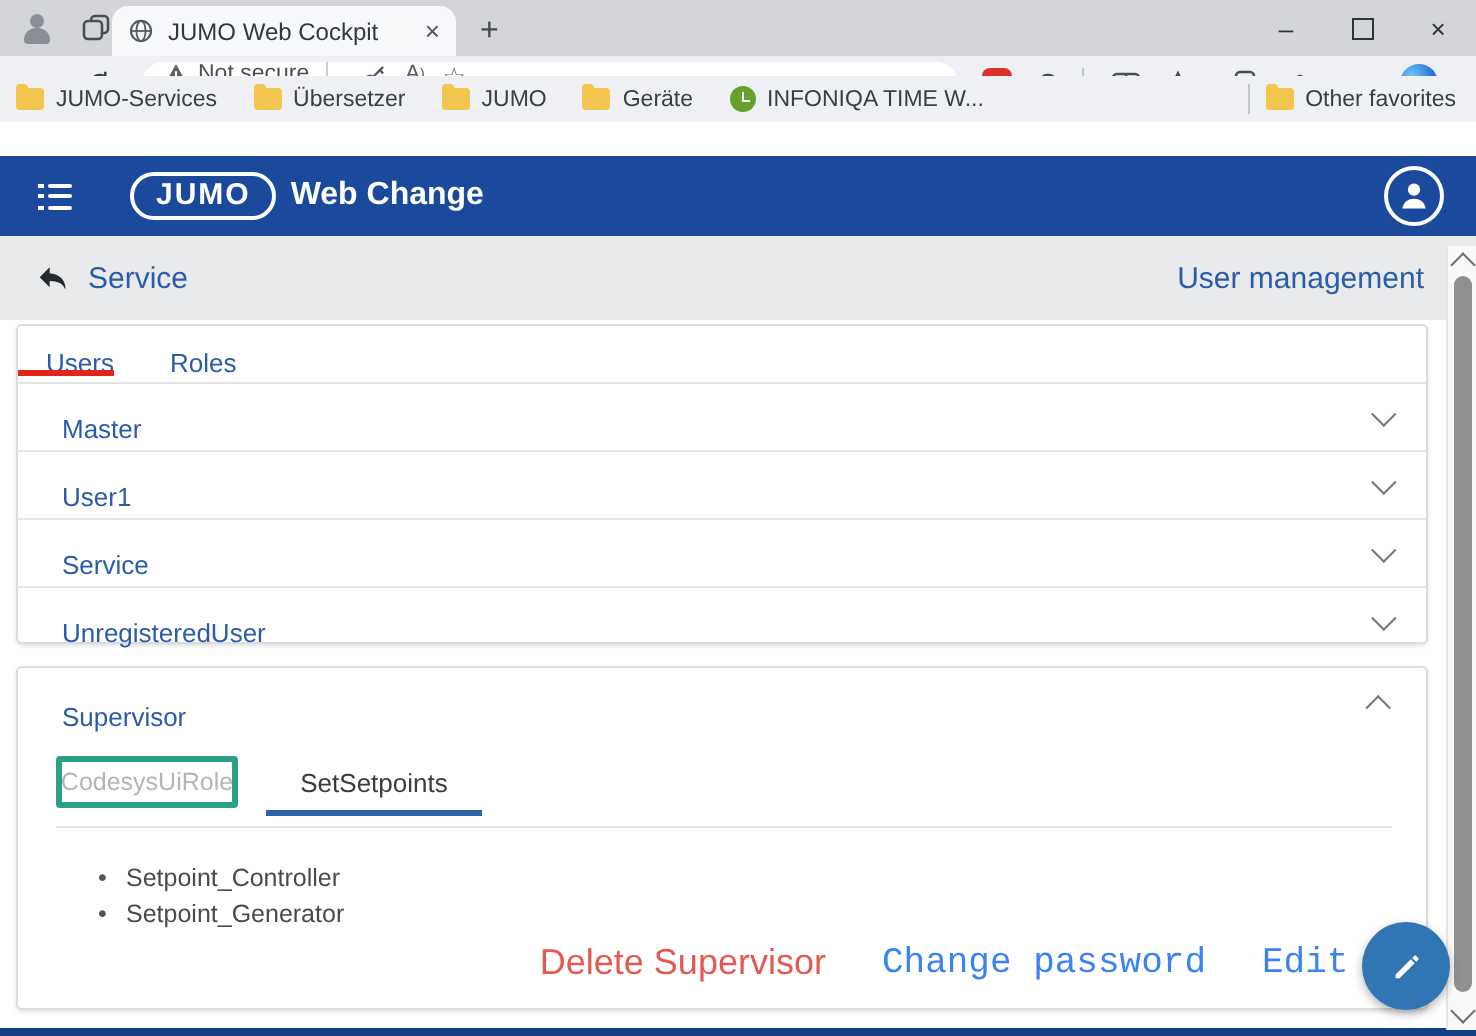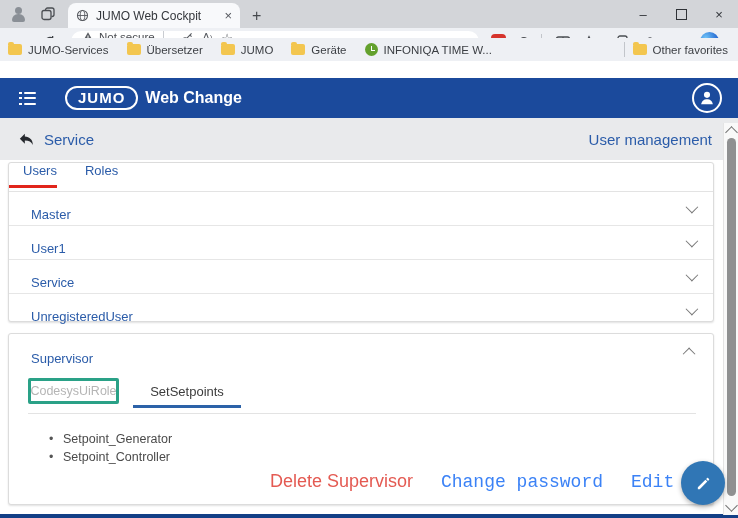--- a/index.html
+++ b/index.html
@@ -6,21 +6,21 @@
   body{width:738px;height:518px;position:relative;overflow:hidden;
        font-family:"Liberation Sans",sans-serif;background:#fff;}
   .abs{position:absolute;}
 
   
   .titlebar{left:0;top:0;width:738px;height:28px;background:#d3d5d9;display:flex;align-items:flex-end;}
   .tb-icons{display:flex;align-items:center;height:28px;padding-left:10px;gap:14px;}
   .profile-ic{width:16px;height:16px;position:relative;}
   .profile-ic::before{content:"";position:absolute;left:5px;top:1px;width:7px;height:7px;border-radius:50%;background:#8a8f96;}
   .profile-ic::after{content:"";position:absolute;left:2px;top:8px;width:13px;height:8px;border-radius:6px 6px 2px 2px;background:#8a8f96;}
-  .tab{width:172px;height:25px;background:#f8f9fb;border-radius:8px 8px 0 0;margin-left:12px;
+  .tab{width:172px;height:25px;background:#f8f9fb;border-radius:8px 8px 0 0;
        display:flex;align-items:center;padding:0 8px;gap:7px;box-sizing:border-box;}
   .tab-title{font-size:12px;color:#34373c;flex:1;white-space:nowrap;overflow:hidden;}
   .tab-close{font-size:13px;color:#55585e;cursor:default;}
   .newtab{font-size:16px;color:#45484d;margin-left:12px;margin-bottom:3px;}
   .win-controls{position:absolute;right:0;top:0;height:28px;display:flex;align-items:center;}
   .win-btn{width:38px;height:28px;display:flex;align-items:center;justify-content:center;font-size:13px;color:#2f3237;}
   .maxbox{width:9px;height:9px;border:1.2px solid #2f3237;display:inline-block;}
 
   
   .toolbar{left:0;top:28px;width:738px;height:27px;background:#eef0f4;display:flex;align-items:center;}
@@ -69,21 +69,21 @@
   .servicebar{left:0;top:118px;width:738px;height:42px;background:#e9eaec;display:flex;align-items:center;}
   .back-arrow-svg{margin-left:18px;}
   .service-label{font-size:15px;color:#2b5ca9;margin-left:9px;}
   .page-title{margin-left:auto;margin-right:26px;font-size:15px;color:#2b5ca9;}
 
   
   .card{left:8px;width:706px;background:#fff;border:1px solid #dcdcdc;border-radius:3px;box-sizing:border-box;
         box-shadow:0 1px 2px rgba(0,0,0,.12);}
   .card1{top:162px;height:160px;}
   .card2{top:333px;height:172px;}
-  .tabs-row{position:relative;height:28px;border-bottom:1px solid #e3e3e3;display:flex;align-items:flex-start;}
+  .tabs-row{position:relative;height:28px;border-bottom:1px solid #e3e3e3;display:flex;align-items:flex-end;}
   .tab-lbl{font-size:13px;color:#2b5ca9;margin-left:22px;position:relative;padding-bottom:2px;}
   .tab-lbl.first{margin-left:14px;}
   .red-underline{position:absolute;left:0px;top:22px;width:48px;height:2.5px;background:#e1251b;}
   .row{height:33px;display:flex;align-items:center;border-bottom:1px solid #e6e6e6;}
   .row:last-child{border-bottom:none;gap:32px;}
   .row-label{font-size:13px;color:#2b5ca9;margin-left:22px;margin-top:12px;}
   .chev{margin-left:auto;margin-right:18px;width:8px;height:8px;border-right:1.6px solid #777;border-bottom:1.6px solid #777;}
   .chev.down{transform:rotate(45deg) translateY(-2px);}
   .chev.up{transform:rotate(225deg) translateY(-2px);}
   .sup-row{height:37px;display:flex;align-items:center;}
@@ -300,22 +300,22 @@
   </div>
   <div class="greenbox">
     <span>CodesysUiRole</span>
   </div>
   <div class="settab">
     <span>SetSetpoints</span>
   </div>
   <span class="blue-underline"></span>
   <span class="subtab-sep"></span>
   <ul class="roles-list" style="position:absolute;top:82px;left:0;">
+    <li>Setpoint_Controller</li>
     <li>Setpoint_Generator</li>
-    <li>Setpoint_Controller</li>
   </ul>
   <div class="actions">
     <span class="action delete">Delete Supervisor</span>
     <span class="action blue">Change password</span>
     <span class="action blue clip">Edit Supervisor</span>
   </div>
 </div>
 
 <div class="abs fab">
   <svg width="17" height="17" viewBox="0 0 24 24">

